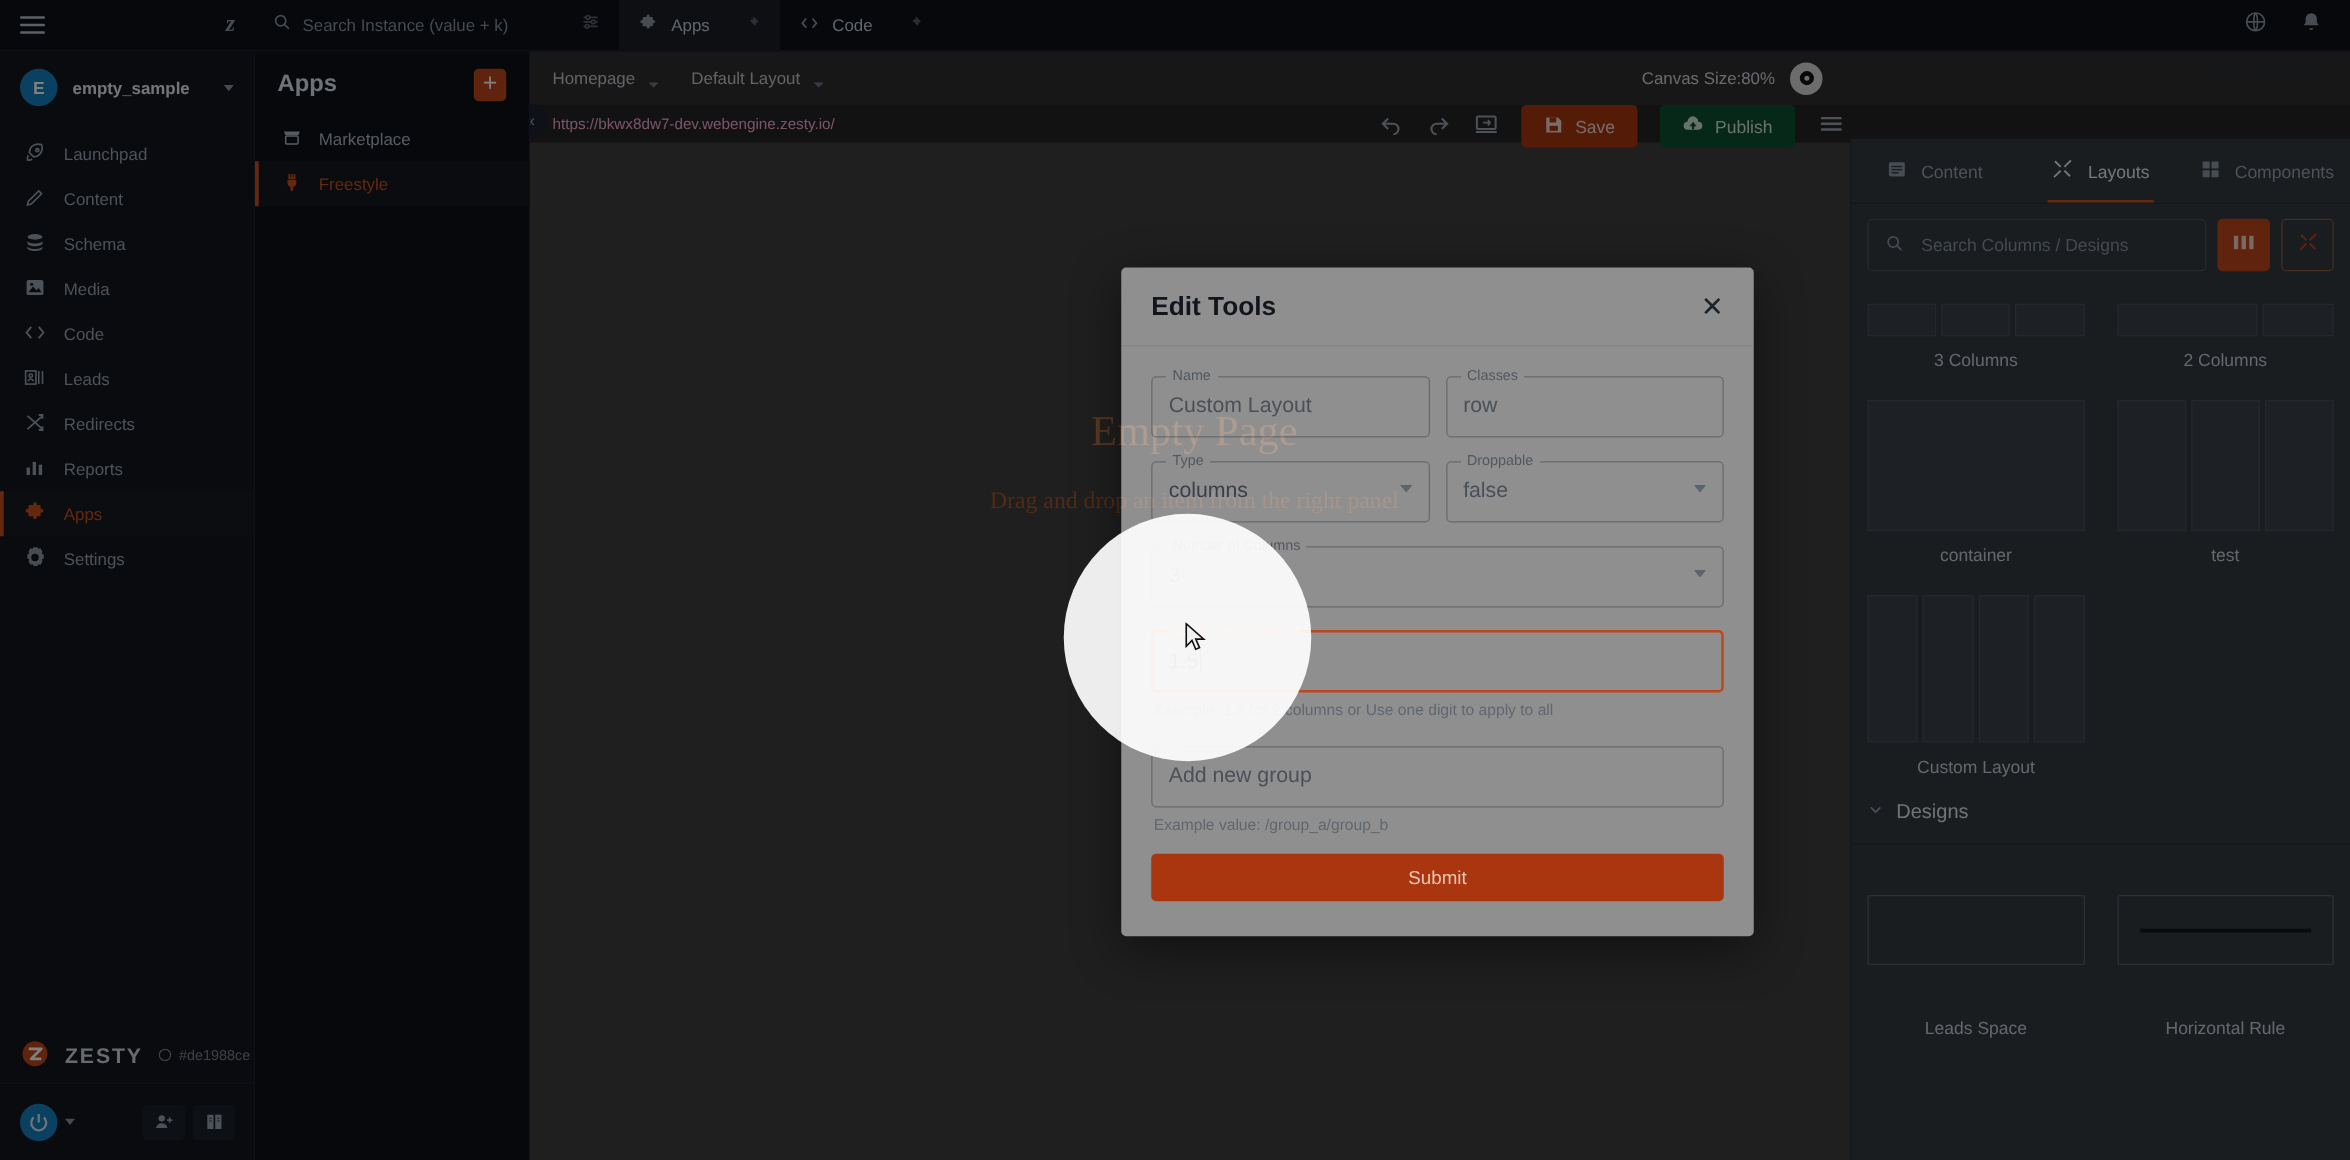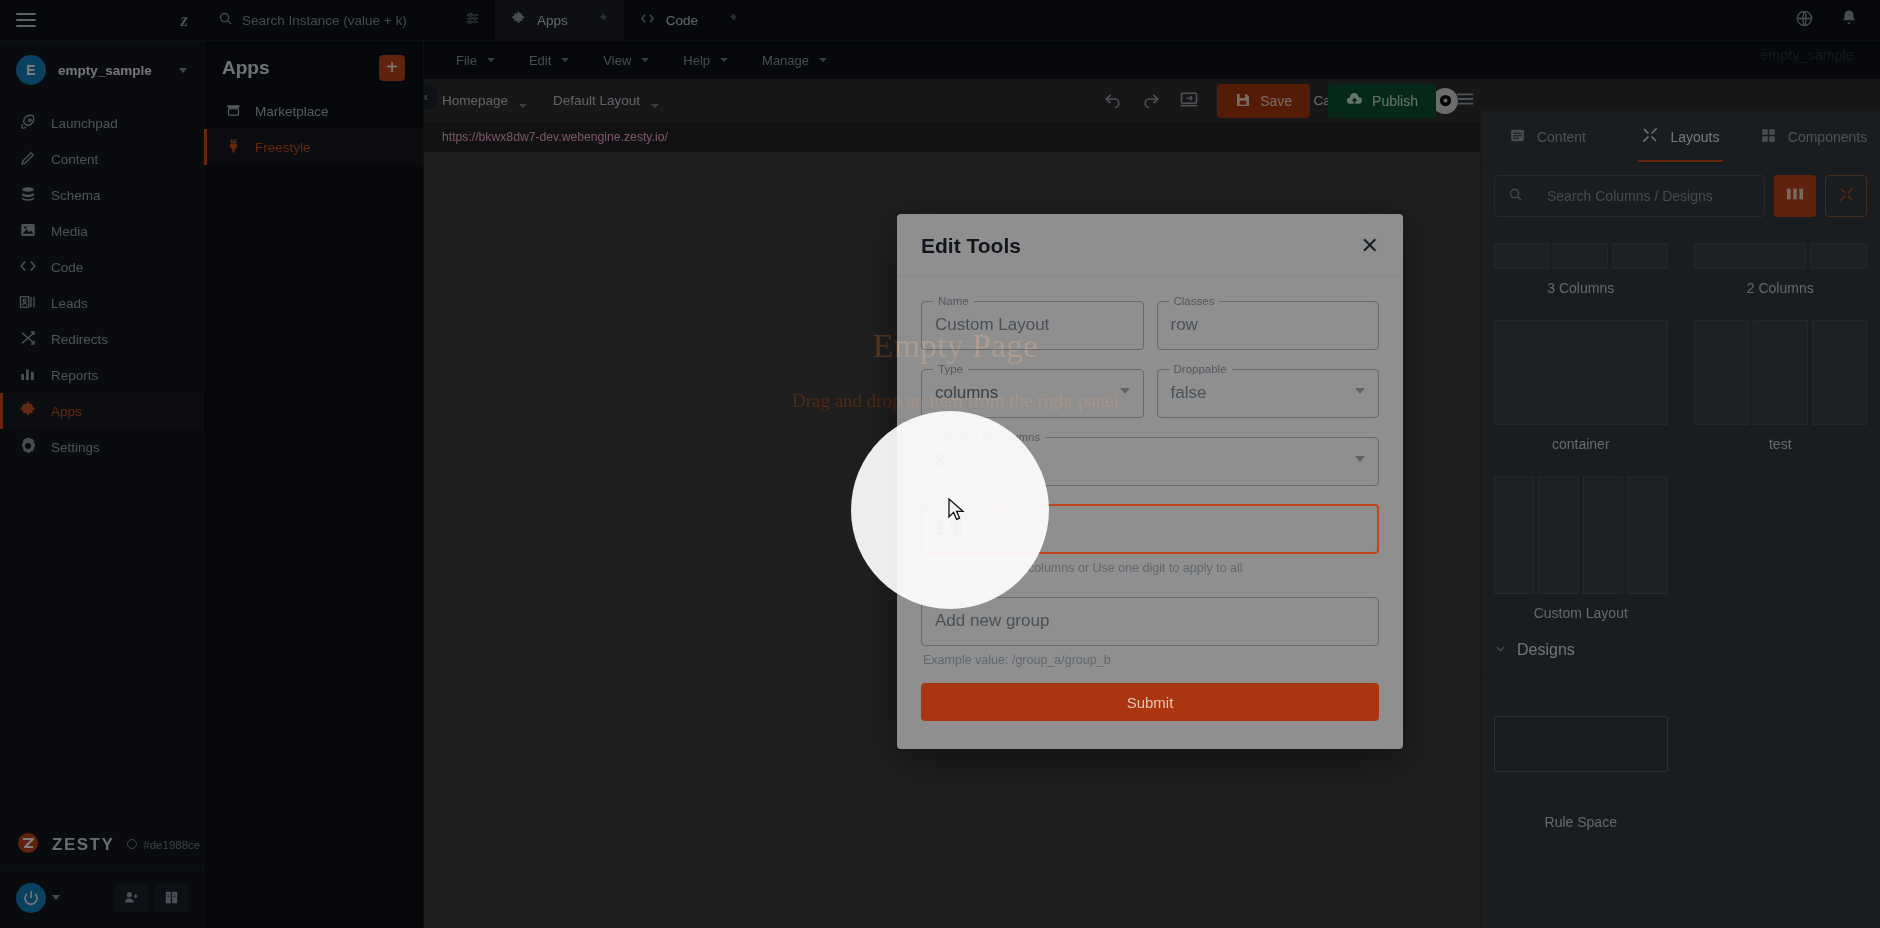--- a/index.html
+++ b/index.html
@@ -118,21 +118,21 @@
   .rightpanel { position: absolute; right: 0; top: 111px; width: 400px; height: 817px;
                 background: #343a40; border-left: 1px solid #2b3036; z-index: 15; }
   .rp-tabs { display: flex; height: 52px; border-bottom: 1px solid #2b3036; }
   .rp-tab { flex: 1; display: flex; align-items: center; justify-content: center; gap: 11px;
             color: #9aa4b2; font-size: 14px; cursor: pointer; position: relative; }
   .rp-tab.active { color: #e8edf3; }
   .rp-tab.active::after { content: ""; position: absolute; left: 18%; right: 18%;
                           bottom: 0; height: 2.5px; background: #c9511f; }
   .rp-search { display: flex; align-items: center; gap: 9px; padding: 12px 13px; }
   .sbox { flex: 1; height: 42px; border: 1px solid #4c545d; border-radius: 4px;
-          display: flex; align-items: center; gap: 24px; padding: 0 13px;
+          display: flex; align-items: center; gap: 14px; padding: 0 13px;
           color: #8a93a0; font-size: 14px; }
   .sqbtn { width: 42px; height: 42px; border-radius: 4px; display: flex;
            align-items: center; justify-content: center; cursor: pointer; }
   .sqbtn.fill { background: #c0461c; }
   .sqbtn.outline { border: 1px solid #8e5a3f; }
   .grid2 { display: flex; flex-wrap: wrap; }
   .gcell { width: 50%; padding: 14px 13px 10px; cursor: pointer; }
   .gcell .lbl { text-align: center; color: #c8cfd8; font-size: 14px; margin-top: 11px; }
   .prev { display: flex; gap: 4px; }
   .prev span { background: #3b4149; border: 1px solid #484f58; }
@@ -176,42 +176,20 @@
                border-radius: 50%; background: rgba(255,255,255,.92); z-index: 42;
                pointer-events: none; }
   .cursor { position: absolute; left: 948px; top: 498px; z-index: 60; }
 </style>
 </head>
 <body>
 
 <div id="app">
 
   <div class="editor">
-    <div class="menubar">
-      <div class="menuitem">
-        <span>File</span>
-        <span class="mcaret"></span>
-      </div>
-      <div class="menuitem">
-        <span>Edit</span>
-        <span class="mcaret"></span>
-      </div>
-      <div class="menuitem">
-        <span>View</span>
-        <span class="mcaret"></span>
-      </div>
-      <div class="menuitem">
-        <span>Help</span>
-        <span class="mcaret"></span>
-      </div>
-      <div class="menuitem">
-        <span>Manage</span>
-        <span class="mcaret"></span>
-      </div>
-    </div>
 
     <div class="collapse">
       <span>«</span>
     </div>
 
     <div class="subbar">
       <div class="subitem">
         <span>Homepage</span>
         <span class="mcaret"></span>
       </div>
@@ -358,21 +336,27 @@
             <path d="M5 9l7 7 7-7"></path>
           </svg>
       </span>
       <span>Designs</span>
     </div>
     <div class="divider"></div>
 
     <div class="grid2">
       <div class="gcell" style="padding-top:36px">
         <div style="height:56px;border:1px solid #5a626b;border-radius:2px;"></div>
-        <div class="lbl" style="margin-top:42px">Rule Space</div>
+        <div class="lbl" style="margin-top:42px">Leads Space</div>
+      </div>
+      <div class="gcell" style="padding-top:36px">
+        <div style="height:56px;border:1px solid #5a626b;border-radius:2px;display:flex;align-items:center;justify-content:center;">
+          <div style="width:80%;height:3px;background:#12161c;"></div>
+        </div>
+        <div class="lbl" style="margin-top:42px">Horizontal Rule</div>
       </div>
     </div>
   </div>
 
   <div class="leftnav">
     <div class="acct">
       <div class="avatar">E</div>
       <div class="nm">empty_sample</div>
       <div class="caret"></div>
     </div>

